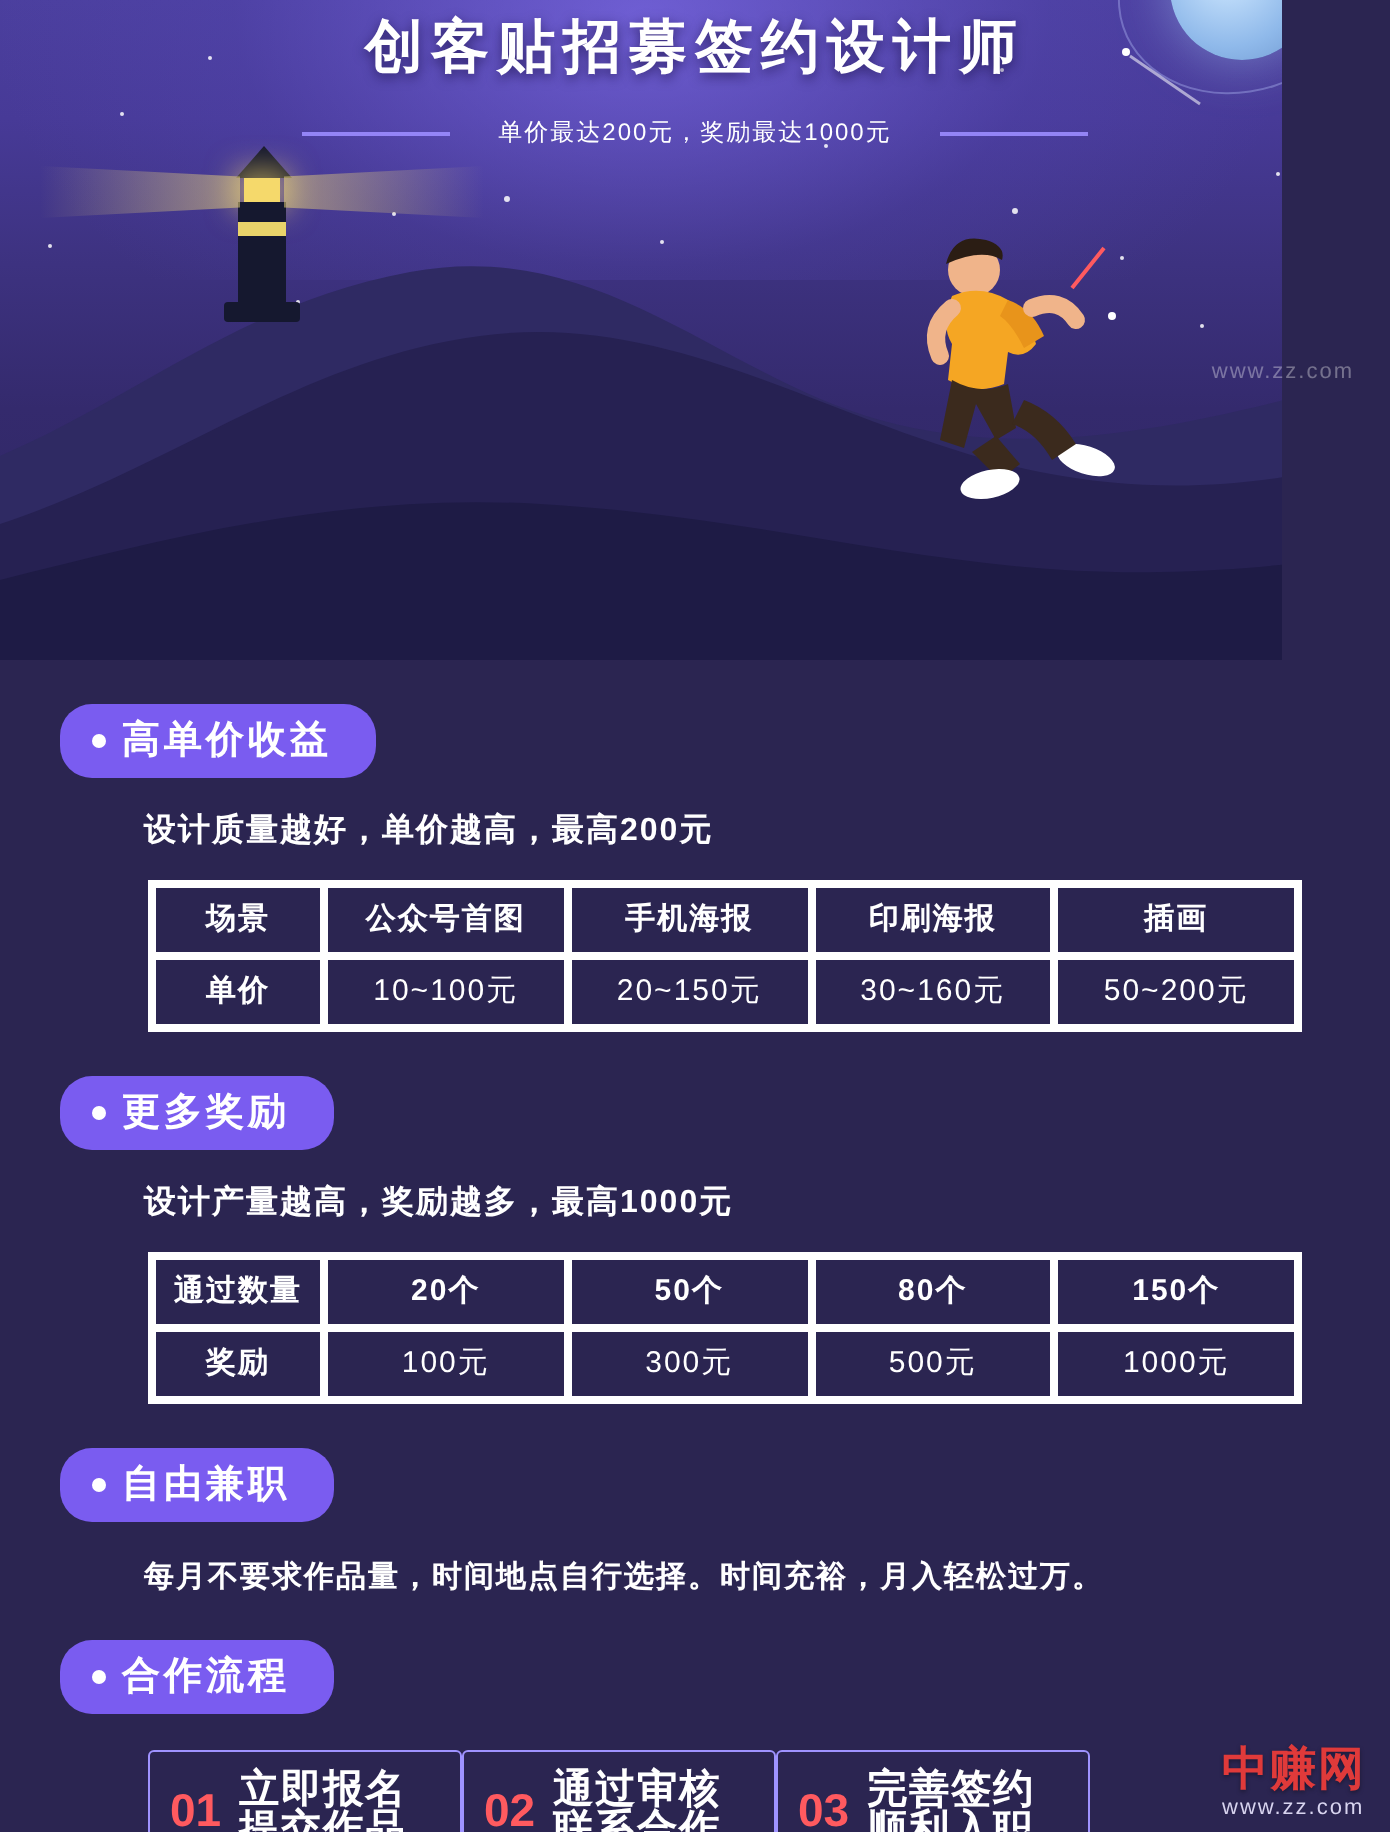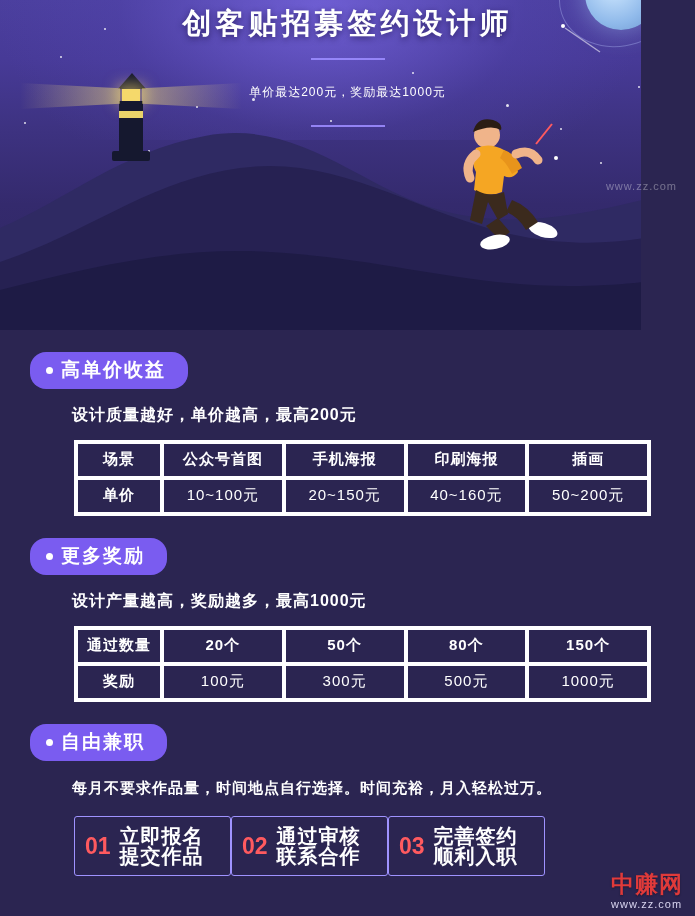--- a/index.html
+++ b/index.html
@@ -76,21 +76,20 @@
     color: #ffffff;
     text-shadow: 0 2px 6px rgba(20,10,60,0.6);
     white-space: nowrap;
   }
   .sub-title-row {
     margin-top: 14px;
     display: flex;
     align-items: center;
     justify-content: center;
     gap: 24px;
-    flex-direction: column;
   }
   .sub-rule {
     width: 74px;
     height: 2px;
     background: #9b8cff;
     opacity: .9;
   }
   .sub-title {
     font-size: 12px;
     letter-spacing: 1px;
@@ -371,21 +370,21 @@
           <td class="head">场景</td>
           <td class="head">公众号首图</td>
           <td class="head">手机海报</td>
           <td class="head">印刷海报</td>
           <td class="head">插画</td>
         </tr>
         <tr>
           <td class="head">单价</td>
           <td>10~100元</td>
           <td>20~150元</td>
-          <td>40~160元</td>
+          <td>30~160元</td>
           <td>50~200元</td>
         </tr>
       </tbody>
     </table>
 
     
     <div class="pill">
       <span class="pill-dot"></span>
       <span class="pill-label">更多奖励</span>
     </div>
@@ -418,20 +417,24 @@
     </table>
 
     
     <div class="pill">
       <span class="pill-dot"></span>
       <span class="pill-label">自由兼职</span>
     </div>
     <div class="para">每月不要求作品量，时间地点自行选择。时间充裕，月入轻松过万。</div>
 
     
+    <div class="pill">
+      <span class="pill-dot"></span>
+      <span class="pill-label">合作流程</span>
+    </div>
 
     <div class="flow">
       <div class="flow-card">
         <span class="flow-num">01</span>
         <span class="flow-lines">
           <span>立即报名</span><br>
           <span>提交作品</span>
         </span>
       </div>
       <div class="flow-card">

